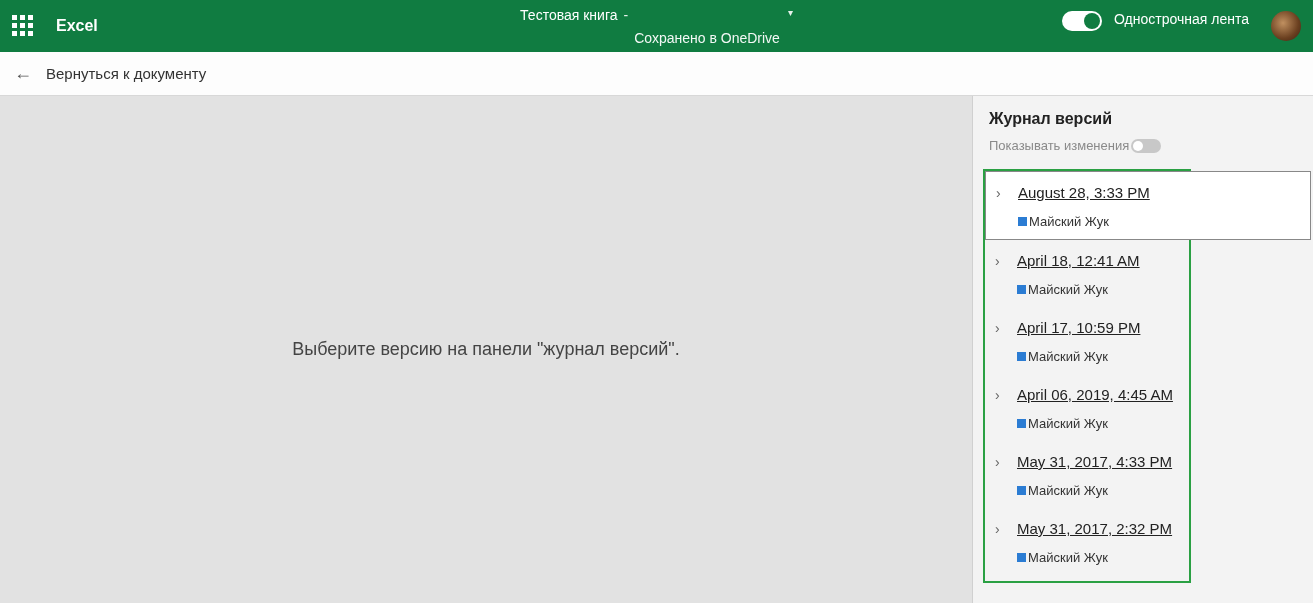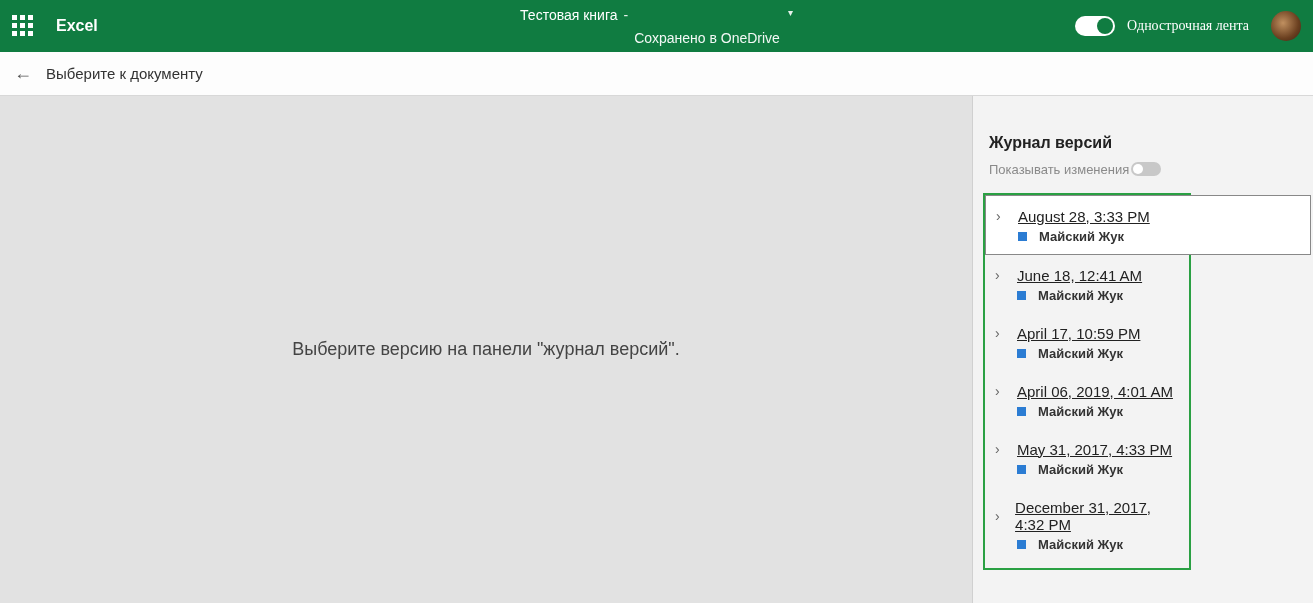--- a/index.html
+++ b/index.html
@@ -28,21 +28,21 @@
   .app-name { font-size: 16px; font-weight: 600; color: #fff; }
   .doc-title-wrap {
     position: absolute; left: 50%; transform: translateX(-50%);
     display: flex; align-items: flex-start; gap: 6px;
     font-size: 14px; color: #fff;
   }
   .doc-title { font-weight: 400; }
   .doc-sep { opacity: 0.9; }
   .doc-status { opacity: 0.95; margin-top: 23px; }
   .chev-down { font-size: 10px; opacity: 0.9; margin-left: 2px; }
-  .header-right { margin-left: auto; display: flex; align-items: center; gap: 12px; font-family: Liberation Serif, serif; }
+  .header-right { margin-left: auto; display: flex; align-items: flex-start; gap: 12px; }
   .toggle {
     width: 40px; height: 20px; border-radius: 10px;
     background: #fff; position: relative; cursor: pointer;
   }
   .toggle .knob {
     position: absolute; right: 2px; top: 2px;
     width: 16px; height: 16px; border-radius: 50%;
     background: #107c41;
   }
   .ribbon-label { font-size: 14px; color: #fff; }
@@ -109,43 +109,43 @@
     border: 1px solid #888;
     margin: 0;
   }
   .version-row1 { display:flex; align-items:center; gap:10px; }
   .chev { color:#666; font-size:14px; width:12px; display:inline-block; }
   .version-date { font-size:15px; color:#222;text-decoration:underline; }
   .version-sublabel {
     font-size:12px; color:#666; margin-left:22px; margin-top:3px;
   }
   .version-author {
-    margin-left:22px; margin-top:4px; font-size:13px; color:#333;
-    display:flex; align-items:center; gap:12px;font-weight:bold;
+    margin-left:22px; margin-top:13px; font-size:13px; color:#333;
+    display:flex; align-items:center; gap:2px;
   }
   .author-dot { width:9px; height:9px; background:#2b7cd3; display:inline-block; }
   
   .version-item.selected { z-index:2; }
   .version-item.selected::after {
     content:"";
     position:absolute; top:-1px; right:-1px; bottom:-1px;
     width: 130px; background:#fff;
     border:1px solid #888; border-left:none;
     
     display:none;
   }
   
   
   
   .versions-box { position: relative; }
   .version-item.selected {
     margin-right: -135px;
     padding-right: 140px;
   }
-  .sidebar { overflow: visible; justify-content: center; }
+  .sidebar { overflow: visible; }
   .versions-box { overflow: visible; }
   
   .versions-box { width: 208px; margin-left: 10px; }
   .version-item.selected { margin-right: -122px; padding-right: 12px; width: calc(208px + 118px); }
 </style>
 </head>
 <body>
 
 <div class="header">
   <div class="waffle">
@@ -171,21 +171,21 @@
         <div class="knob"></div>
       </div>
     <div class="ribbon-label">Однострочная лента</div>
     <div class="avatar"></div>
   </div>
 </div>
 
 <div class="subbar">
   <div class="back-link">
     <span class="back-arrow">←</span>
-    <span>Выберите к документу</span>
+    <span>Вернуться к документу</span>
   </div>
   <div class="subbar-spacer"></div>
 </div>
 
 <div class="body-row">
   <div class="main">
     <span>Выберите версию на панели "журнал версий".</span>
   </div>
   <div class="sidebar">
     <div class="sidebar-head">
@@ -204,61 +204,61 @@
           <span class="version-date">August 28, 3:33 PM</span>
         </div>
         <div class="version-author">
           <span class="author-dot"></span>
           <span>Майский Жук</span>
         </div>
       </div>
       <div class="version-item">
         <div class="version-row1">
           <span class="chev">›</span>
-          <span class="version-date">June 18, 12:41 AM</span>
+          <span class="version-date">April 18, 12:41 AM</span>
         </div>
         <div class="version-author">
           <span class="author-dot"></span>
           <span>Майский Жук</span>
         </div>
       </div>
       <div class="version-item">
         <div class="version-row1">
           <span class="chev">›</span>
           <span class="version-date">April 17, 10:59 PM</span>
         </div>
         <div class="version-author">
           <span class="author-dot"></span>
           <span>Майский Жук</span>
         </div>
       </div>
       <div class="version-item">
         <div class="version-row1">
           <span class="chev">›</span>
-          <span class="version-date">April 06, 2019, 4:01 AM</span>
+          <span class="version-date">April 06, 2019, 4:45 AM</span>
         </div>
         <div class="version-author">
           <span class="author-dot"></span>
           <span>Майский Жук</span>
         </div>
       </div>
       <div class="version-item">
         <div class="version-row1">
           <span class="chev">›</span>
           <span class="version-date">May 31, 2017, 4:33 PM</span>
         </div>
         <div class="version-author">
           <span class="author-dot"></span>
           <span>Майский Жук</span>
         </div>
       </div>
       <div class="version-item">
         <div class="version-row1">
           <span class="chev">›</span>
-          <span class="version-date">December 31, 2017, 4:32 PM</span>
+          <span class="version-date">May 31, 2017, 2:32 PM</span>
         </div>
         <div class="version-author">
           <span class="author-dot"></span>
           <span>Майский Жук</span>
         </div>
       </div>
     </div>
   </div>
 </div>
 

